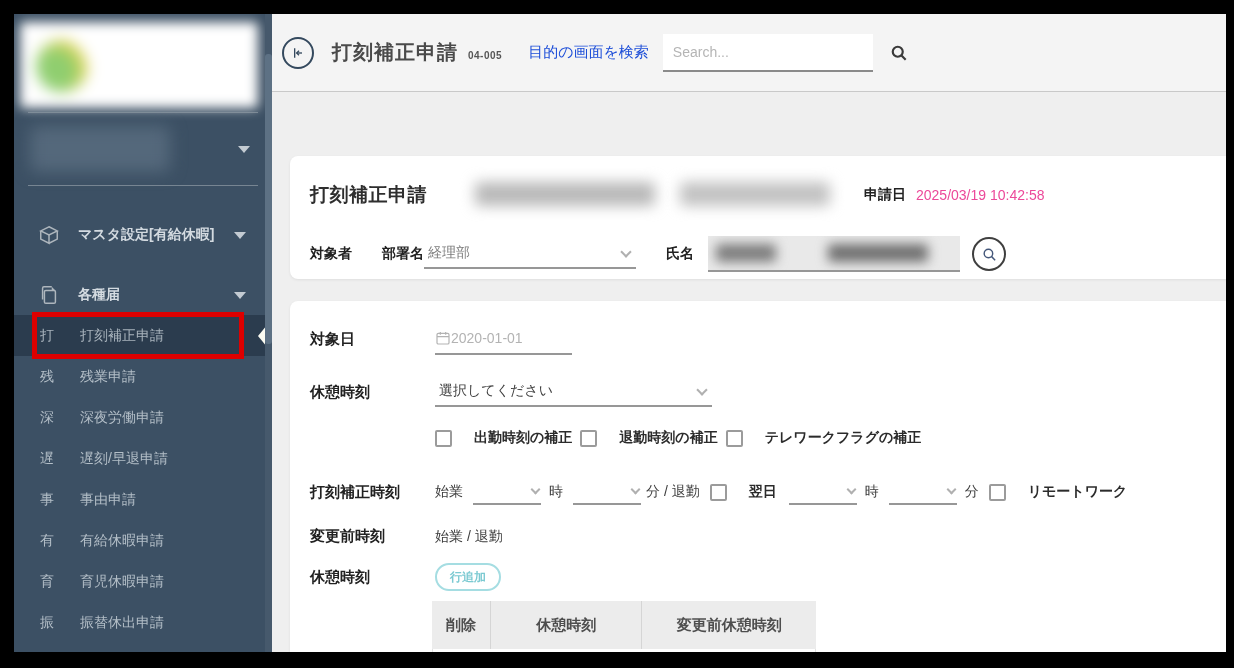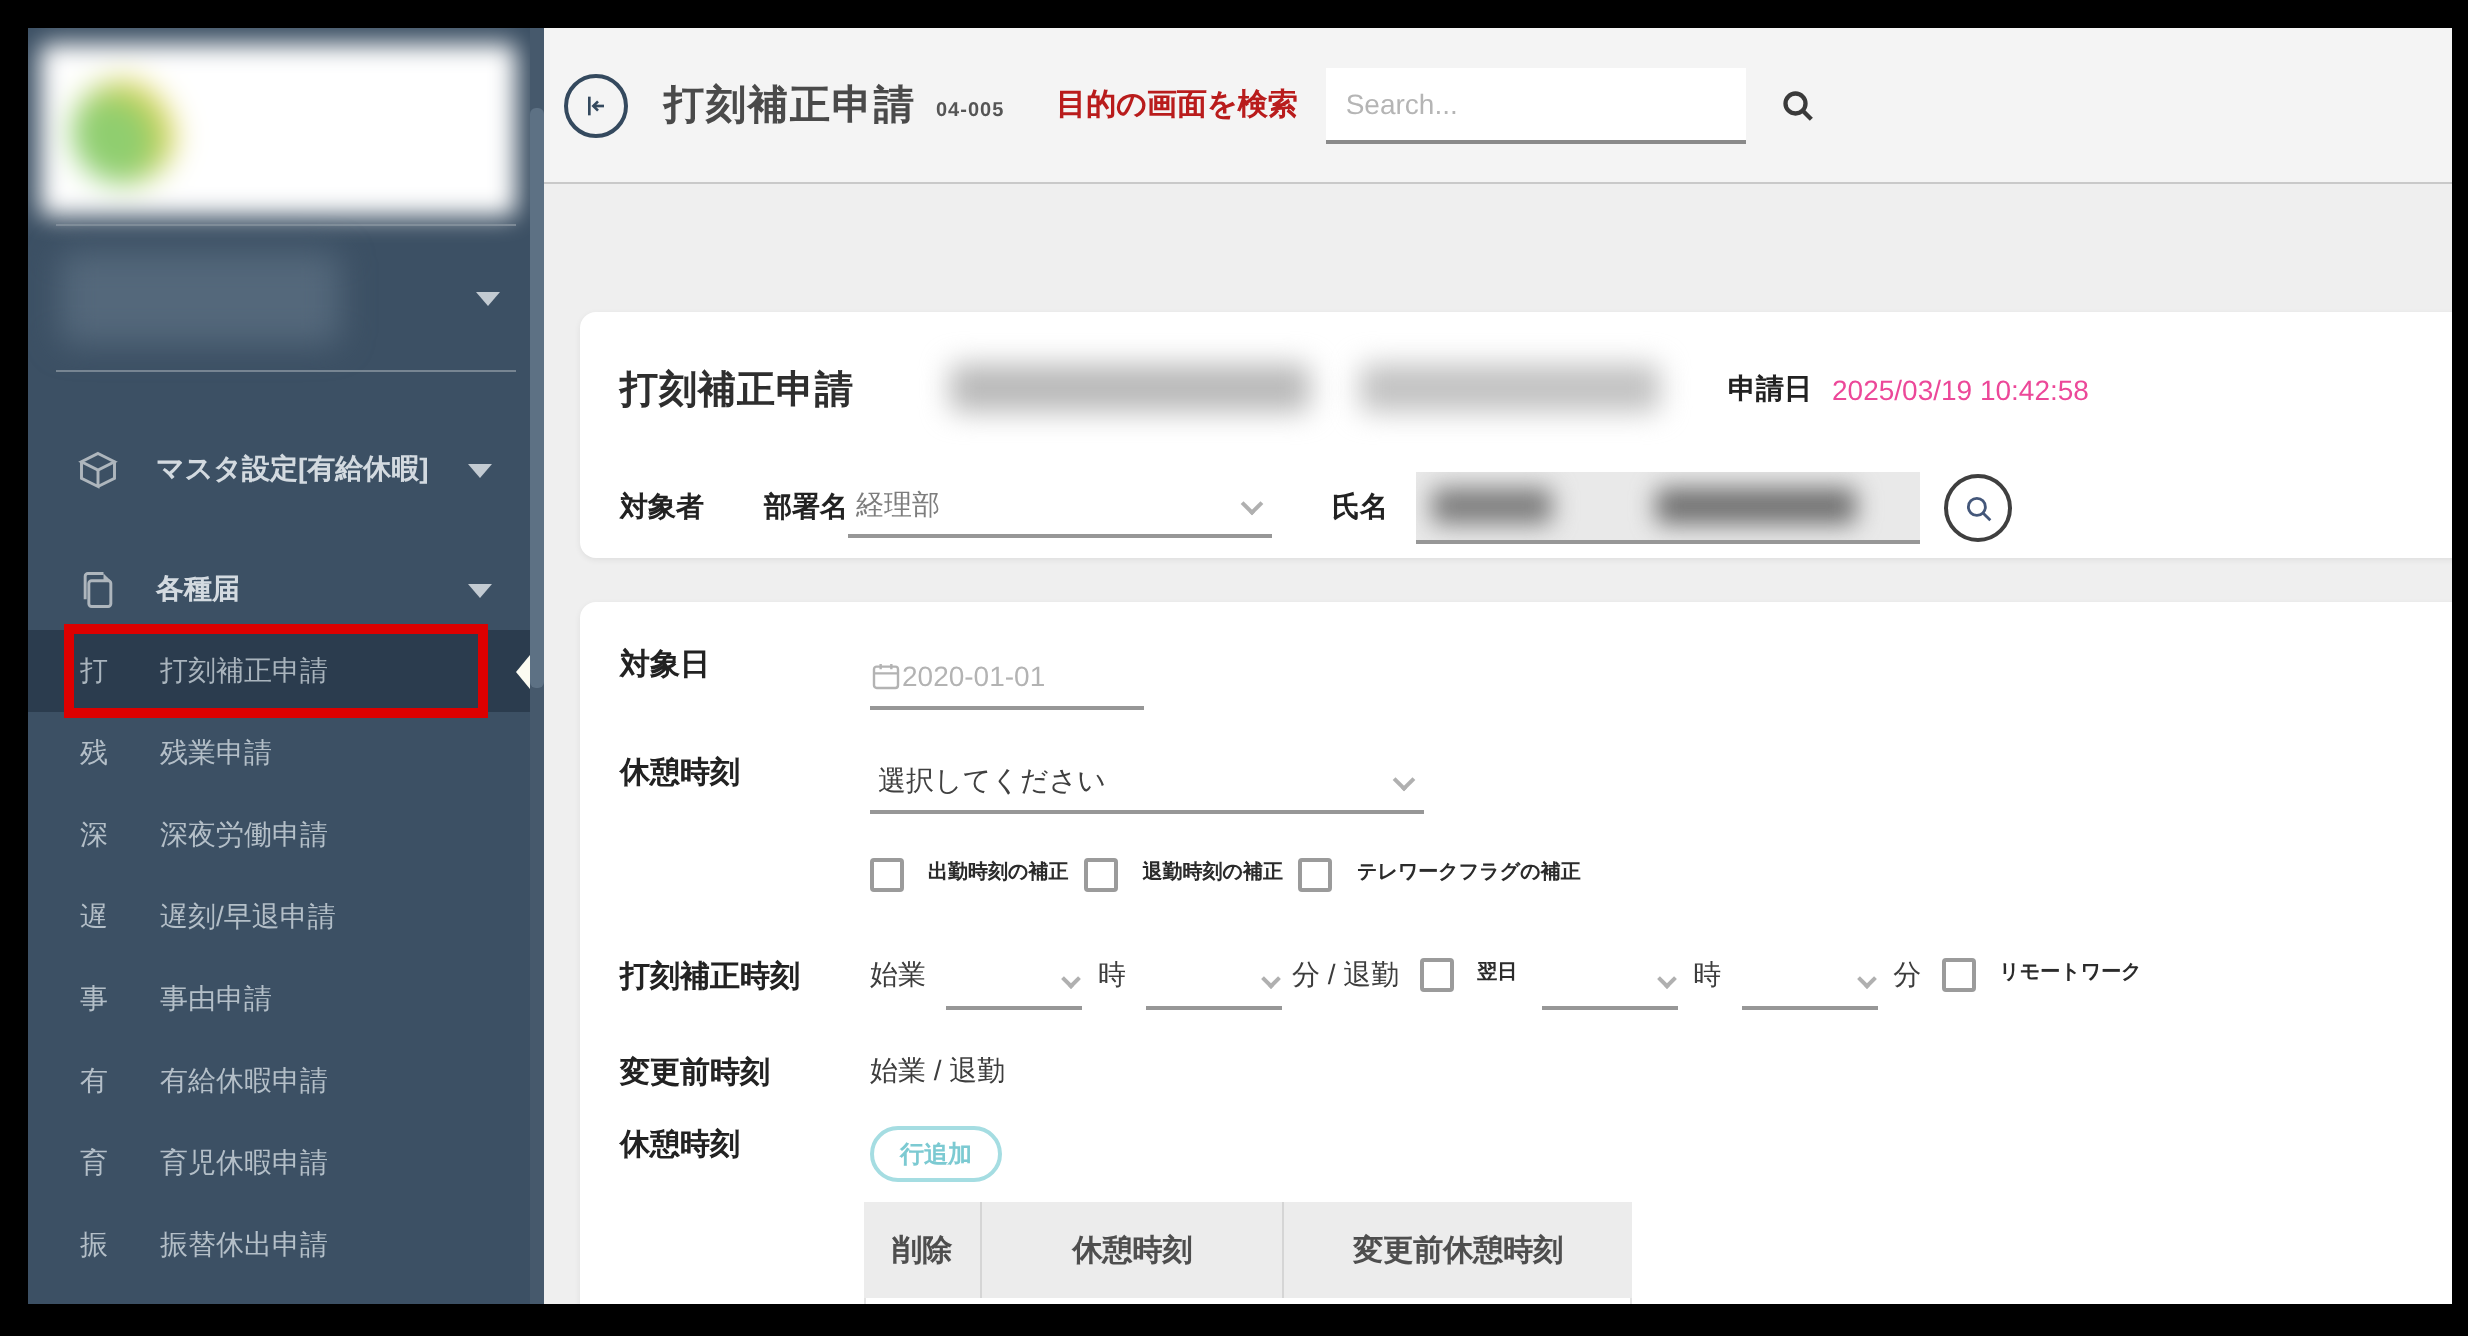--- a/index.html
+++ b/index.html
@@ -29,21 +29,21 @@
     border-top:17px solid transparent;border-bottom:17px solid transparent;border-right:14px solid #fcfcf2;}
 
   
   .main{position:absolute;left:258px;top:0;width:954px;height:638px;}
   .topbar{position:absolute;left:0;top:0;width:100%;height:78px;background:#f4f4f4;border-bottom:1px solid #c9c9c9;
     display:flex;align-items:center;}
   .back-btn{width:32px;height:32px;border:2px solid #34495e;border-radius:50%;margin-left:10px;flex:none;
     display:flex;align-items:center;justify-content:center;background:transparent;cursor:pointer;}
   .page-title{font-size:20px;font-weight:bold;color:#4a4a4a;margin-left:18px;letter-spacing:1px;}
   .page-code{font-size:10px;font-weight:bold;color:#555;margin-left:10px;margin-top:6px;letter-spacing:.5px;}
-  .search-label{font-size:15px;color:#b91c1c;margin-left:26px;font-weight:bold;}
+  .search-label{font-size:15px;color:#1d4ed8;margin-left:26px;}
   .search-input{margin-left:14px;width:210px;height:38px;background:#fff;border:none;border-bottom:2px solid #8a8a8a;
     padding:0 10px;font-size:14px;color:#333;outline:none;font-family:inherit;}
   .search-input::placeholder{color:#b5b5b5;}
   .hdr-search-icn{margin-left:16px;cursor:pointer;display:flex;}
 
   .body-area{position:absolute;left:0;top:79px;width:100%;height:559px;background:#efefef;overflow:hidden;}
   .card{position:absolute;left:18px;right:-12px;background:#fff;border-radius:8px;box-shadow:0 1px 3px rgba(0,0,0,.07);}
   .card1{top:63px;height:123px;}
   .card2{top:208px;height:520px;}
 
@@ -61,26 +61,26 @@
   .sel{position:relative;height:30px;display:flex;align-items:center;padding:0 4px;}
   .sel .val{font-size:14px;color:#7d7d7d;}
   .sel .ph{font-size:14px;color:#404040;}
   .sel .chev{position:absolute;right:6px;top:9px;width:8px;height:8px;border-left:2px solid #b0b0b0;border-bottom:2px solid #b0b0b0;transform:rotate(-45deg);}
   .name-box{position:relative;width:252px;height:36px;background:#e9e9e9;border-bottom:2px solid #979797;overflow:hidden;}
   .name-box .b1{position:absolute;left:8px;top:8px;width:60px;height:18px;background:#7c7c7c;border-radius:3px;filter:blur(6px);}
   .name-box .b2{position:absolute;left:120px;top:8px;width:100px;height:18px;background:#6f6f6f;border-radius:3px;filter:blur(6px);}
   .circle-btn{width:34px;height:34px;border:2px solid #3f3f3f;border-radius:50%;background:#fff;margin-left:12px;
     display:flex;align-items:center;justify-content:center;cursor:pointer;flex:none;}
 
-  .frow{display:flex;align-items:flex-start;position:absolute;left:20px;right:20px;}
+  .frow{display:flex;align-items:center;position:absolute;left:20px;right:20px;}
   .flabel{width:125px;flex:none;font-size:15px;font-weight:bold;color:#222;}
   .date-field{position:relative;width:137px;height:32px;display:flex;align-items:center;border-bottom:2px solid #979797;}
   .date-ph{font-size:14px;color:#b3b3b3;margin-left:0;}
   .cbox{width:17px;height:17px;border:2px solid #9b9b9b;border-radius:2px;background:#fff;flex:none;cursor:pointer;}
-  .cb-label{font-size:10px;font-weight:bold;color:#2b2b2b;margin-left:12px;}
+  .cb-label{font-size:14px;font-weight:bold;color:#2b2b2b;margin-left:22px;}
   .minisel{position:relative;width:68px;height:26px;border-bottom:2px solid #979797;flex:none;}
   .minisel .chev{position:absolute;right:2px;top:7px;width:7px;height:7px;border-left:2px solid #b0b0b0;border-bottom:2px solid #b0b0b0;transform:rotate(-45deg);}
   .rtext{font-size:14px;color:#3d3d3d;}
   .pill-btn{height:28px;padding:0 13px;border:2px solid #a5dde2;border-radius:15px;background:#fff;color:#7ccad2;
     font-size:12px;font-weight:bold;display:flex;align-items:center;cursor:pointer;font-family:inherit;}
   .btable{position:absolute;left:142px;top:300px;width:384px;}
   .bt-head{display:flex;background:#ececec;height:48px;}
   .bt-head .cell{display:flex;align-items:center;justify-content:center;font-size:15px;font-weight:bold;color:#4e4e4e;}
   .bt-head .cell + .cell{border-left:1px solid #d5d5d5;}
   .bt-body{display:flex;height:24px;background:#fff;border-left:1px solid #e3e3e3;border-right:1px solid #e3e3e3;}

